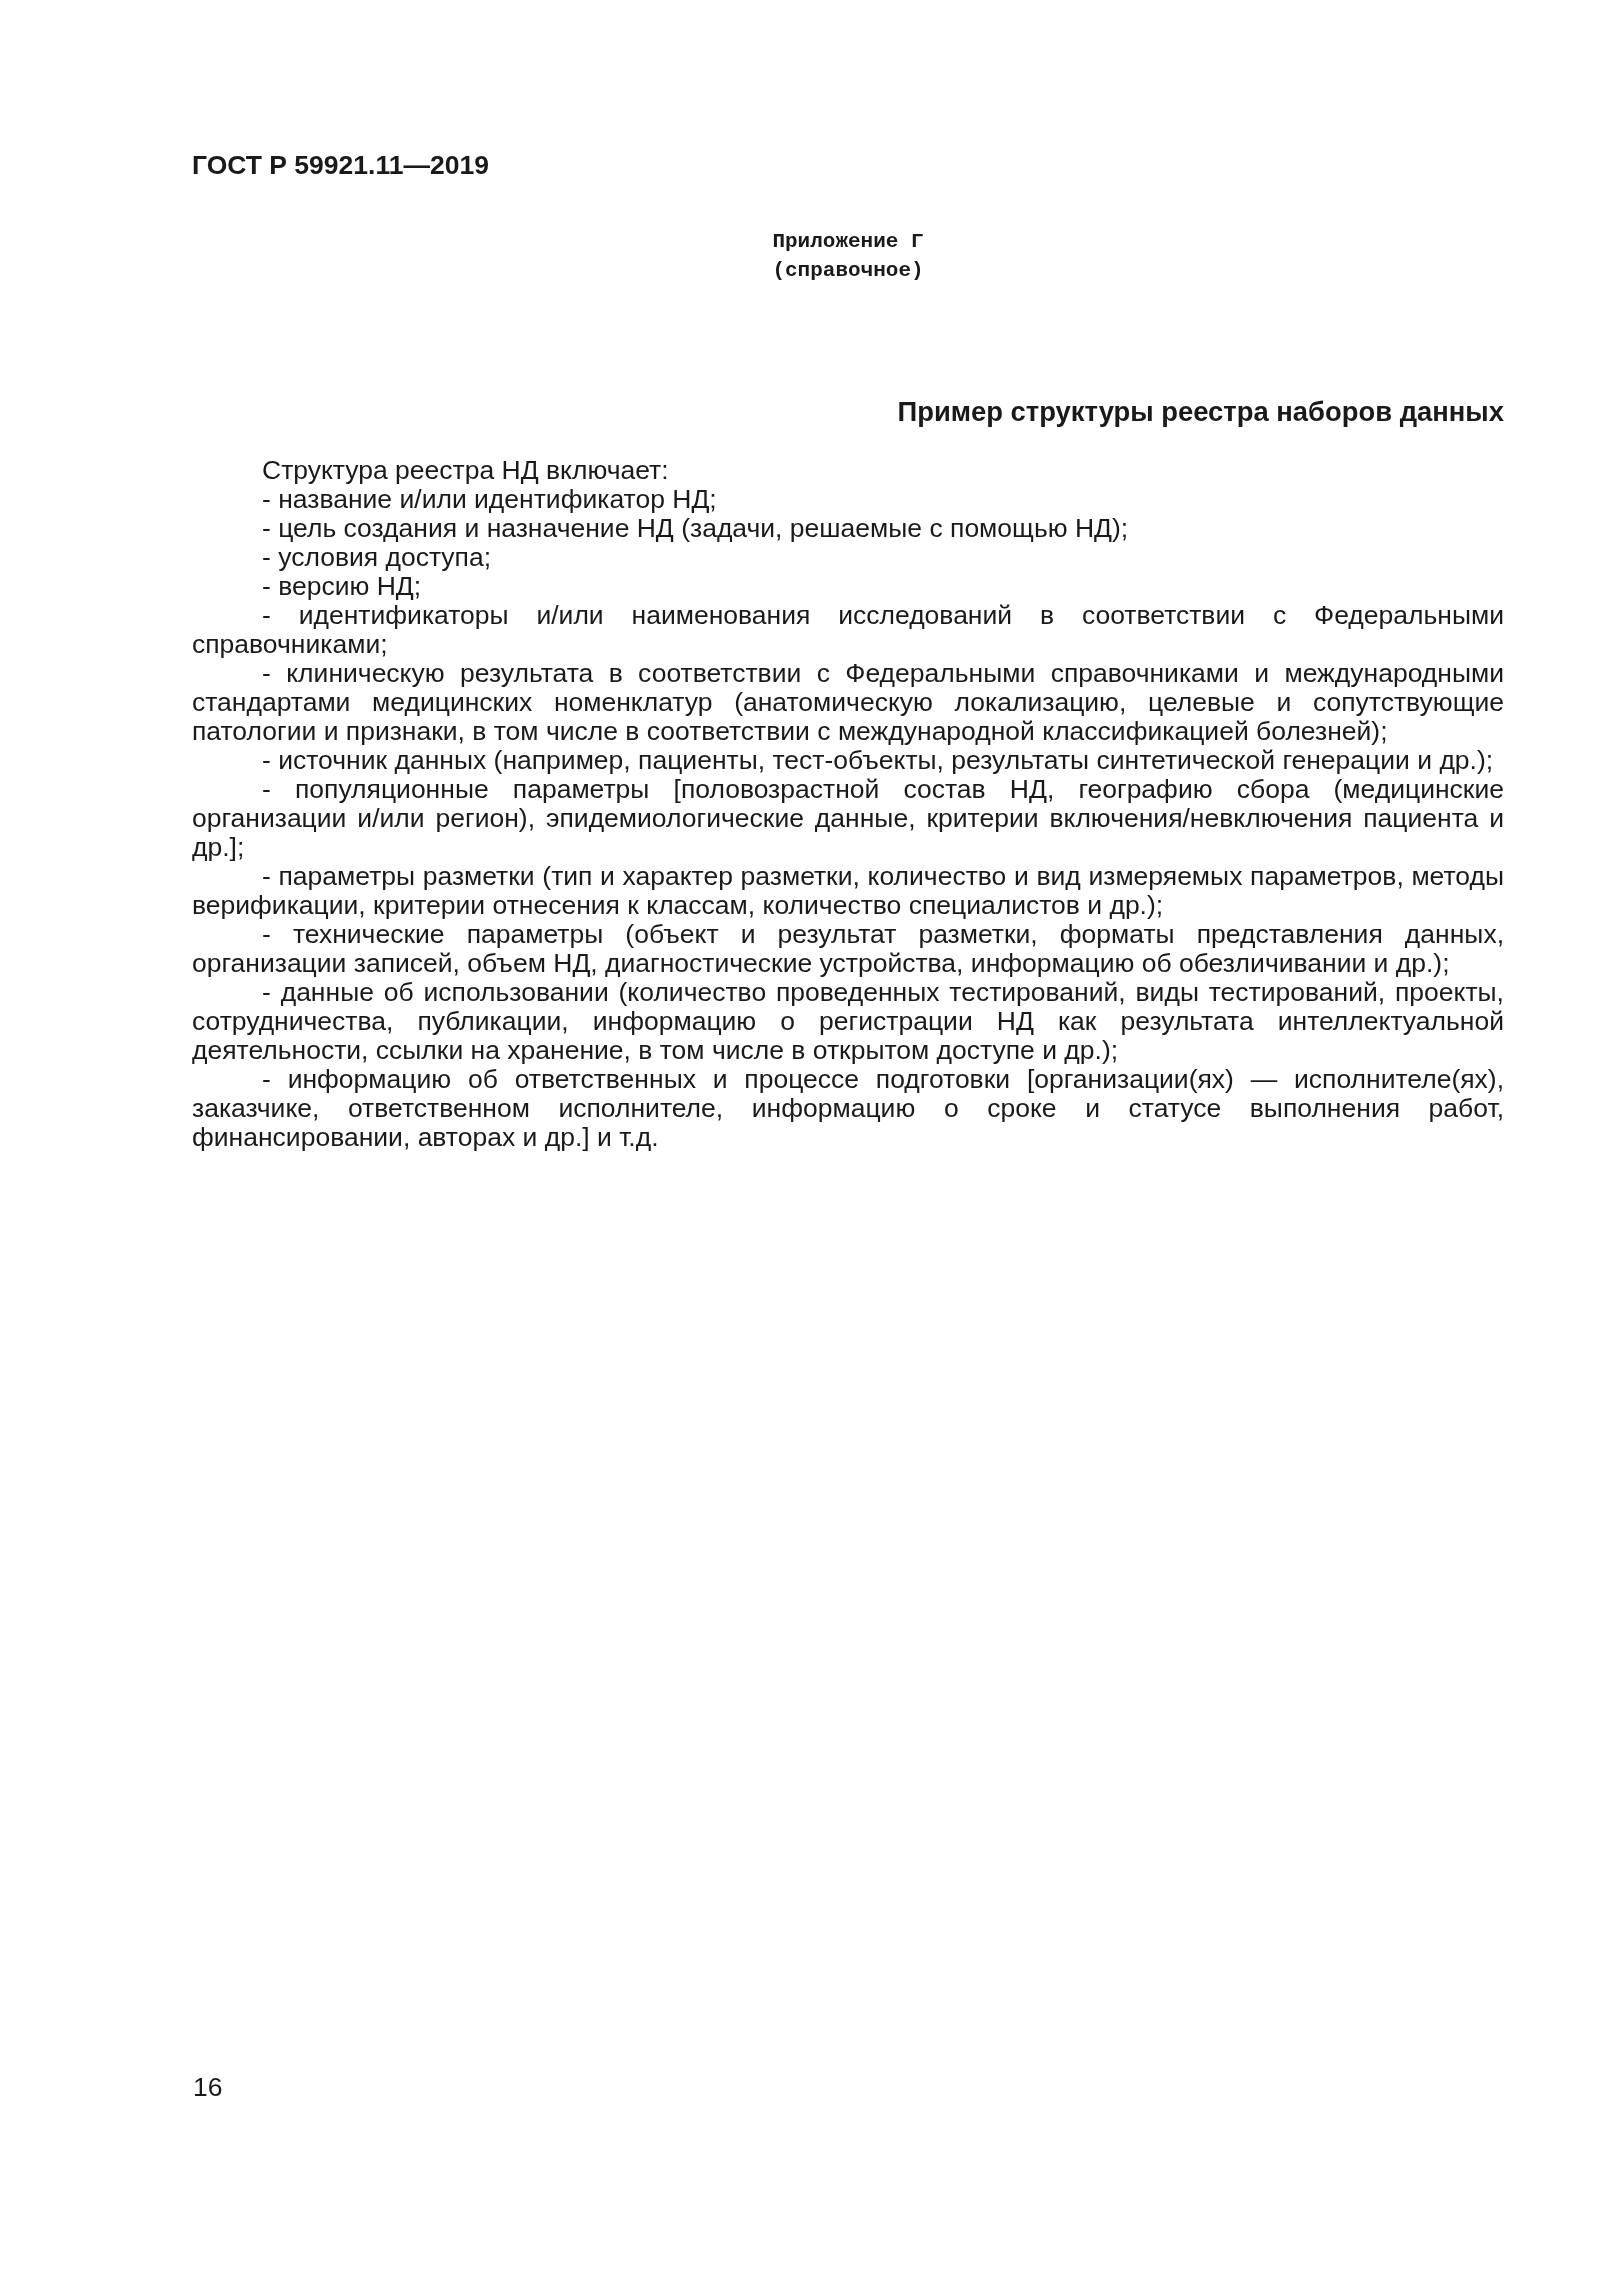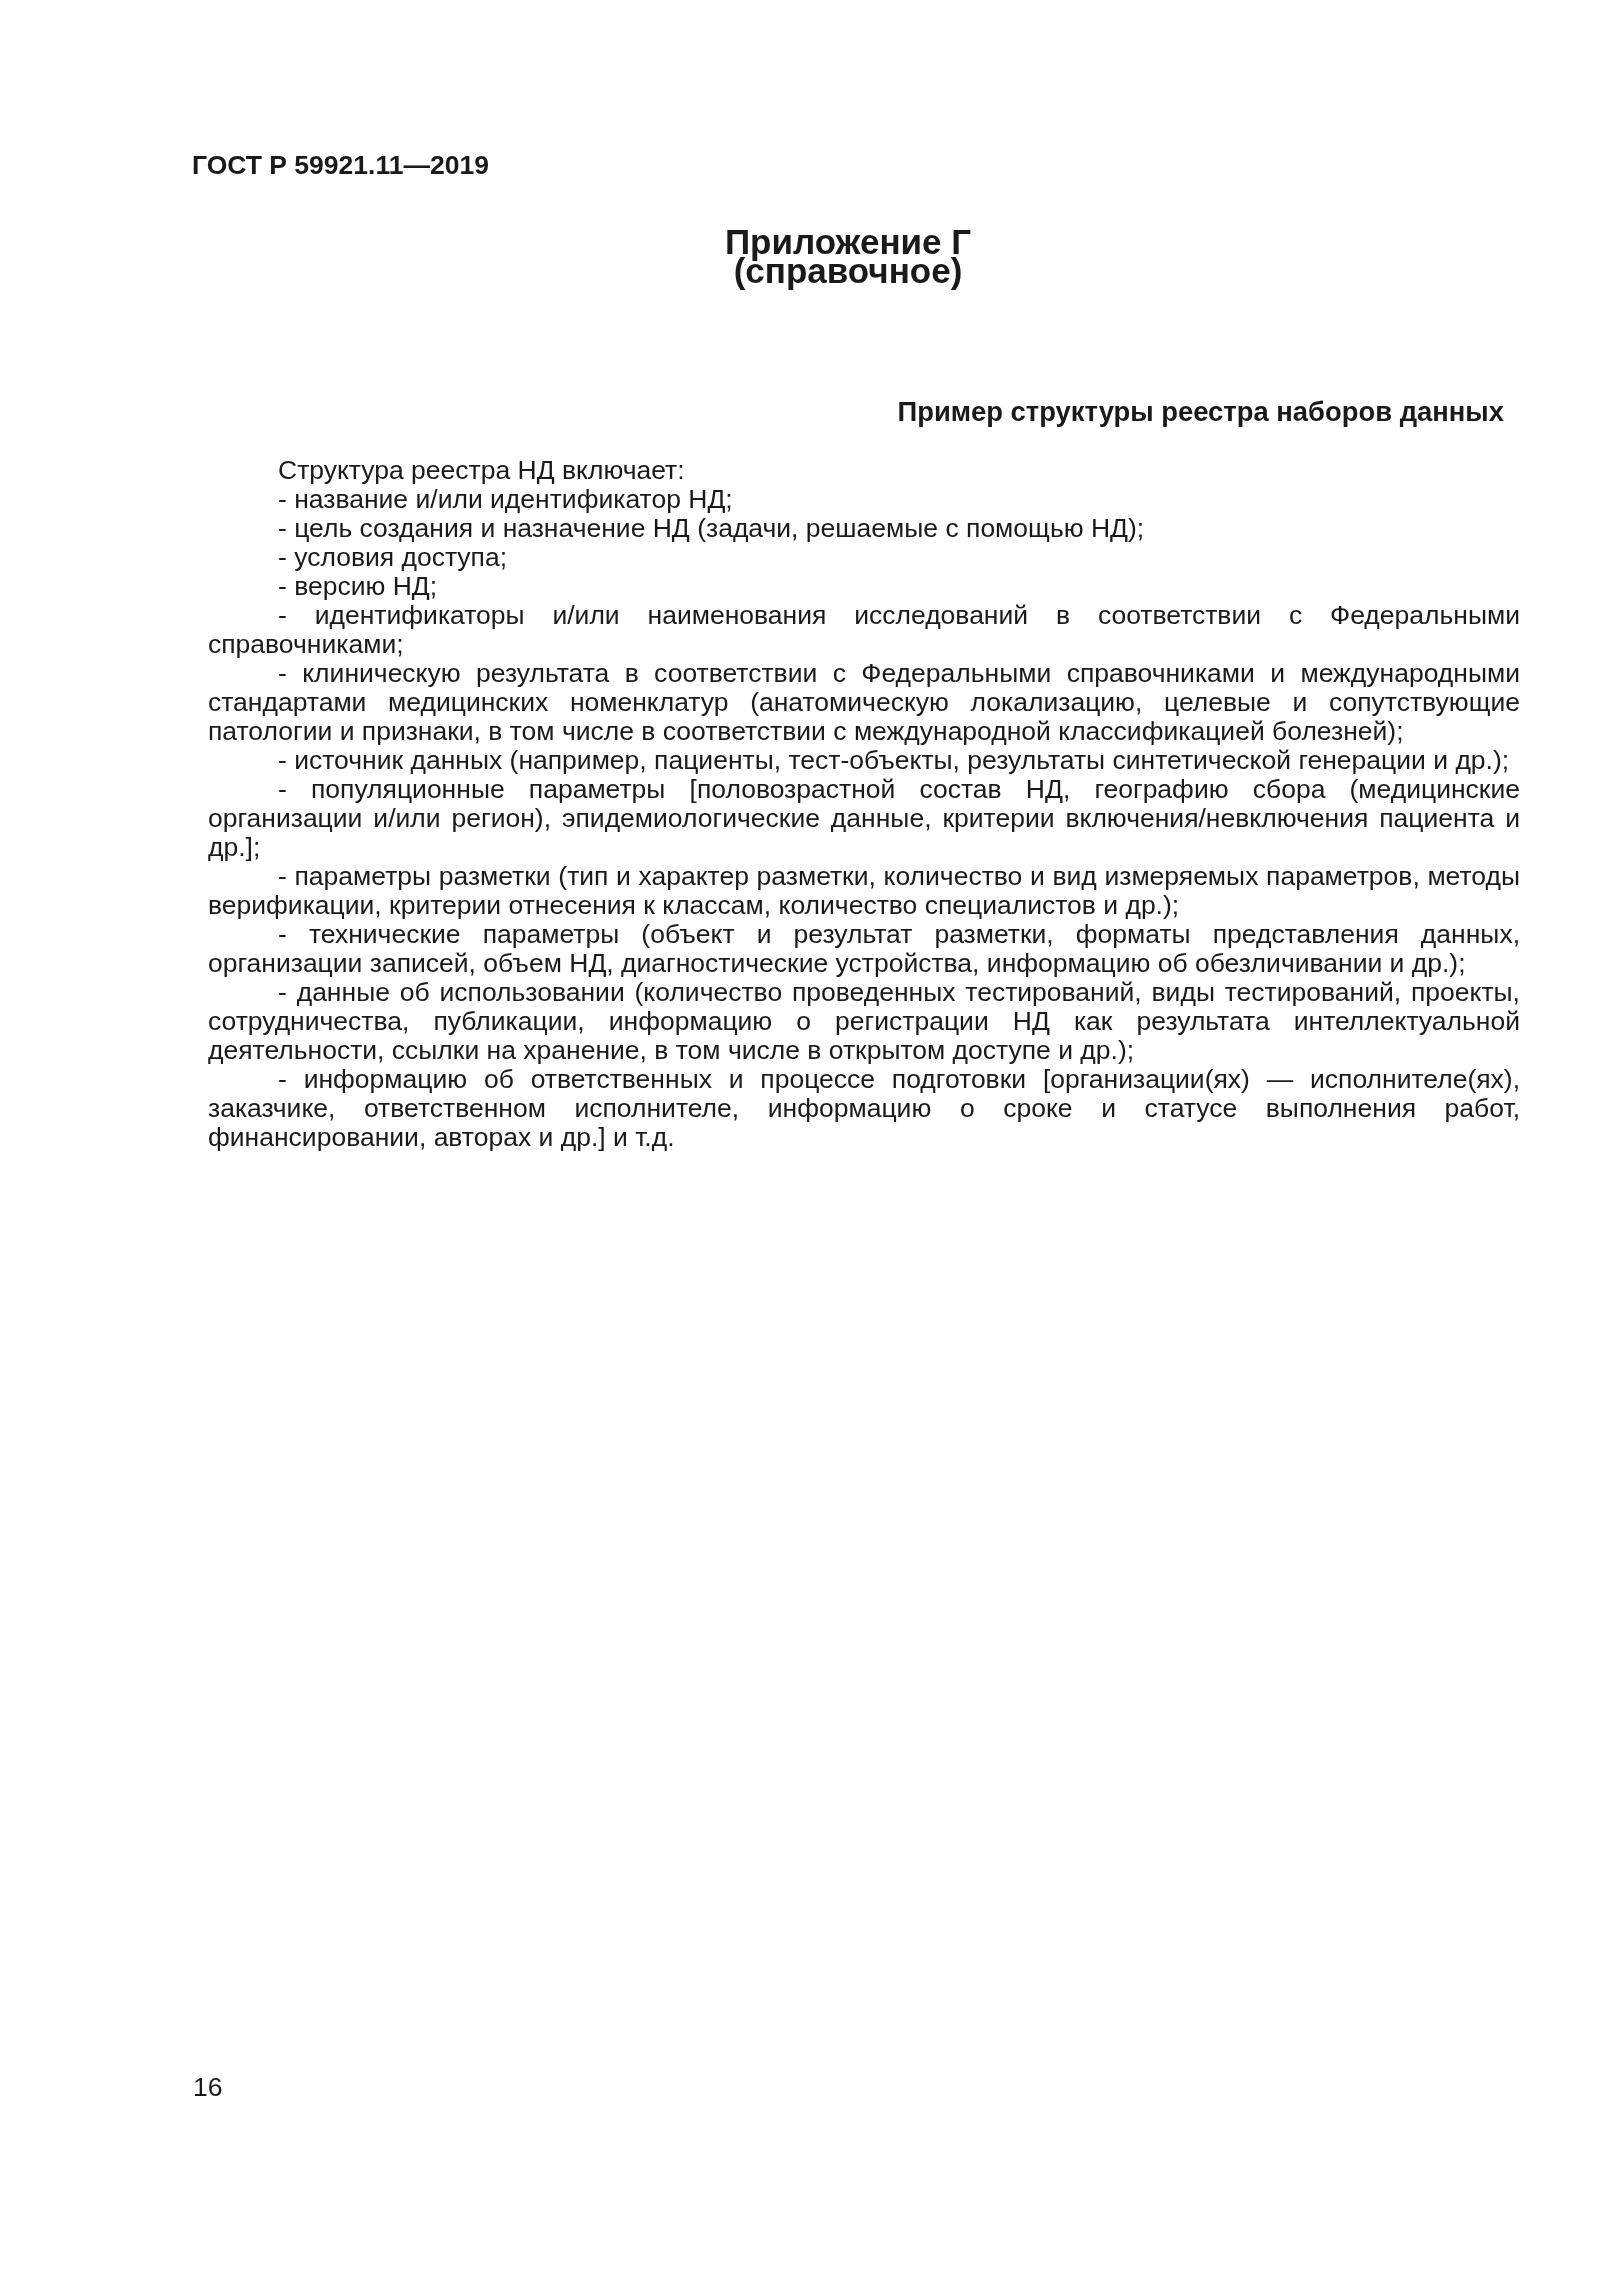--- a/index.html
+++ b/index.html
@@ -25,37 +25,38 @@
     line-height: 29px;
     font-weight: bold;
     white-space: nowrap;
   }
   .appendix-block {
     position: absolute;
     left: 192px;
     top: 227px;
     width: 1312px;
     text-align: center;
-    font-size: 35px;
+    font-size: 21px;
     line-height: 29px;
     font-weight: bold;
+    font-family: Liberation Mono, monospace;
   }
   .section-title {
     position: absolute;
     left: 192px;
     top: 396px;
     width: 1312px;
     text-align: right;
     font-size: 27.4px;
     line-height: 31px;
     font-weight: bold;
   }
   .body-text {
     position: absolute;
-    left: 208px;
+    left: 192px;
     top: 456px;
     width: 1312px;
     font-size: 26.5px;
     line-height: 29px;
   }
   .body-text p {
     margin: 0;
     text-indent: 70px;
     text-align: justify;
     -webkit-hyphens: manual;

